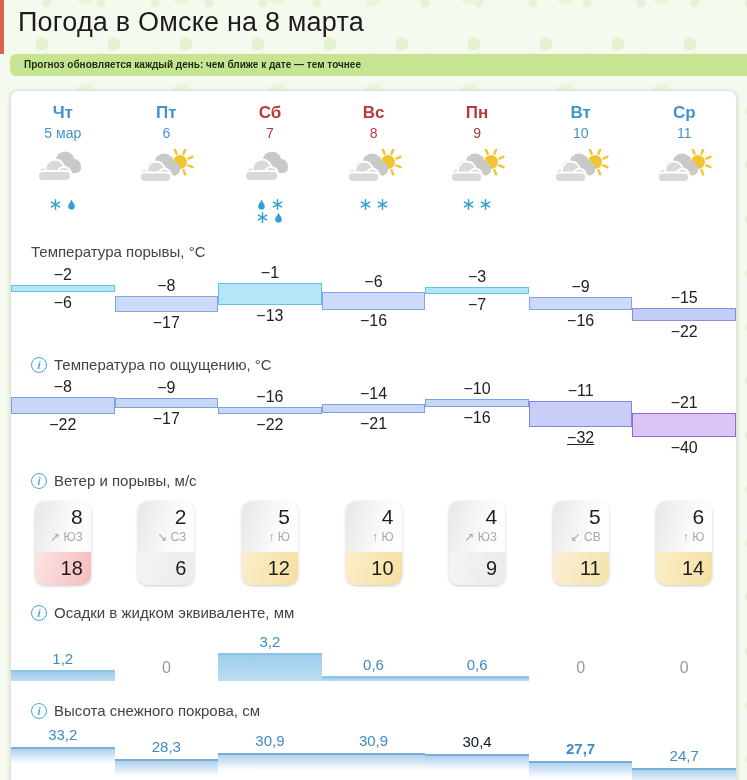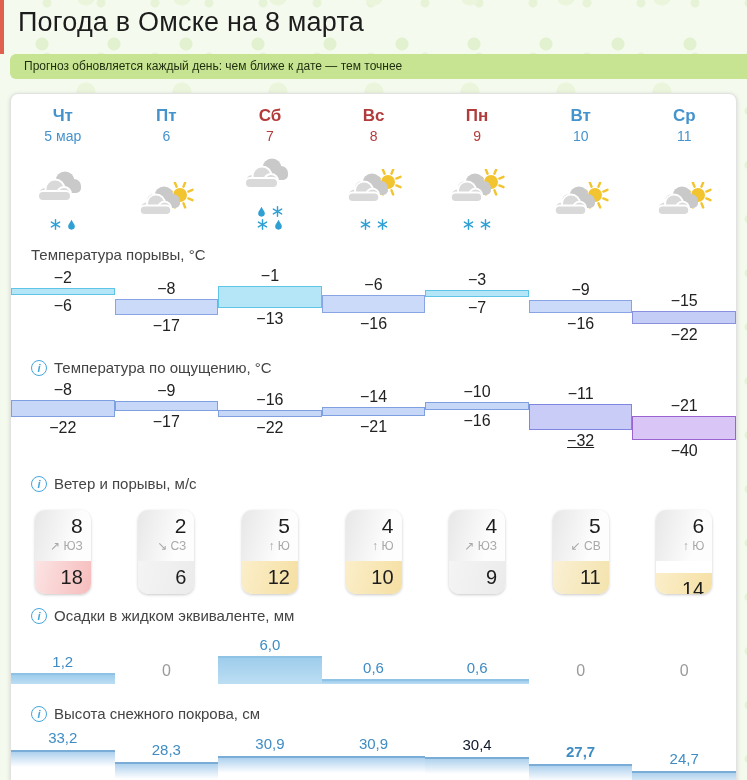--- a/index.html
+++ b/index.html
@@ -12,30 +12,30 @@
       radial-gradient(circle, #ebf5dc 9px, rgba(235,245,220,0) 10px),
       radial-gradient(circle, #e7f3d6 4px, rgba(231,243,214,0) 5px);
     background-size:72px 72px, 96px 96px, 54px 54px;
     background-position:6px 8px, 38px 44px, 20px 30px;
     position:relative;
   }
   .red-sliver { position:absolute; left:0; top:0; width:4px; height:54px; background:#e0604f; }
   h1.page-title { font-size:27px; font-weight:400; color:#1c1c1c; margin:7px 0 0 18px; letter-spacing:.2px; }
   .notice {
     margin:16px 0 0 10px; background:#c7e492; color:#1e2d0e;
-    font-size:12px; font-weight:400; padding:5px 14px 6px;
+    font-size:10px; font-weight:700; padding:5px 14px 6px;
     border-radius:6px 0 0 6px;
   }
   .card {
     position:relative; margin:14px 10px 0; background:#fff;
     border:1px solid #e2e2e2; border-radius:8px;
     box-shadow:0 1px 4px rgba(0,0,0,.15);
     padding:12px 0 10px; overflow:hidden;
   }
-  .row { display:flex;align-items:flex-end; }
+  .row { display:flex; }
   .day-col, .icon-col, .wind-col { flex:1; text-align:center; }
   .day-name { font-size:17px; font-weight:700; line-height:20px; }
   .day-date { font-size:14px; margin-top:2px; }
   .icons-row { height:80px; margin-top:8px; }
   .precips { line-height:12px; }
   .precips .prow { height:13px; }
   .precips .glyph { display:inline-block; margin:0 3px; }
   .section-title {
     margin:12px 0 2px 20px; font-size:15px; color:#444;
     display:flex; align-items:center; height:20px;
@@ -416,35 +416,35 @@
           </div>
           <div class="wind-gust" style="background: linear-gradient(105deg, rgb(250, 240, 212), rgb(243, 227, 173));">11</div>
         </div>
       </div>
       <div class="wind-col">
         <div class="wind-card">
           <div class="wind-top">
             <div class="wind-speed">6</div>
             <div class="wind-dir"><span>↑ </span><span>Ю</span></div>
           </div>
-          <div class="wind-gust" style="background: linear-gradient(105deg, rgb(251, 238, 201), rgb(245, 223, 162)); margin-top: 12px;">14</div>
+          <div class="wind-gust" style="background: linear-gradient(105deg, rgb(251, 238, 201), rgb(245, 223, 162));">14</div>
         </div>
       </div>
     </div>
 
   <div class="section-title">
     <span class="info-badge">i</span>
     <span>Осадки в жидком эквиваленте, мм</span>
   </div>
   <div class="chart" id="chart-precip" style="height:64px;">
       <div class="bar" style="left: 0%; width: 14.2857%; top: 45.44px; height: 10.56px; background: linear-gradient(rgb(159, 205, 236), rgb(188, 222, 243)); border-top: 2px solid rgb(143, 195, 230);"></div>
       <div class="blabel" style="left: 0%; width: 14.2857%; top: 25.44px; color: rgb(63, 140, 196);">1,2</div>
       <div class="blabel" style="left: 14.2857%; width: 14.2857%; top: 34px; color: rgb(154, 154, 154); font-size: 16px;">0</div>
       <div class="bar" style="left: 28.5714%; width: 14.2857%; top: 27.84px; height: 28.16px; background: linear-gradient(rgb(159, 205, 236), rgb(188, 222, 243)); border-top: 2px solid rgb(143, 195, 230);"></div>
-      <div class="blabel" style="left: 28.5714%; width: 14.2857%; top: 7.84px; color: rgb(63, 140, 196);">6,0</div>
+      <div class="blabel" style="left: 28.5714%; width: 14.2857%; top: 7.84px; color: rgb(63, 140, 196);">3,2</div>
       <div class="bar" style="left: 42.8571%; width: 14.2857%; top: 50.72px; height: 5.28px; background: linear-gradient(rgb(159, 205, 236), rgb(188, 222, 243)); border-top: 2px solid rgb(143, 195, 230);"></div>
       <div class="blabel" style="left: 42.8571%; width: 14.2857%; top: 30.72px; color: rgb(63, 140, 196);">0,6</div>
       <div class="bar" style="left: 57.1429%; width: 14.2857%; top: 50.72px; height: 5.28px; background: linear-gradient(rgb(159, 205, 236), rgb(188, 222, 243)); border-top: 2px solid rgb(143, 195, 230);"></div>
       <div class="blabel" style="left: 57.1429%; width: 14.2857%; top: 30.72px; color: rgb(63, 140, 196);">0,6</div>
       <div class="blabel" style="left: 71.4286%; width: 14.2857%; top: 34px; color: rgb(154, 154, 154); font-size: 16px;">0</div>
       <div class="blabel" style="left: 85.7143%; width: 14.2857%; top: 34px; color: rgb(154, 154, 154); font-size: 16px;">0</div>
     </div>
 
   <div class="section-title">
     <span class="info-badge">i</span>

